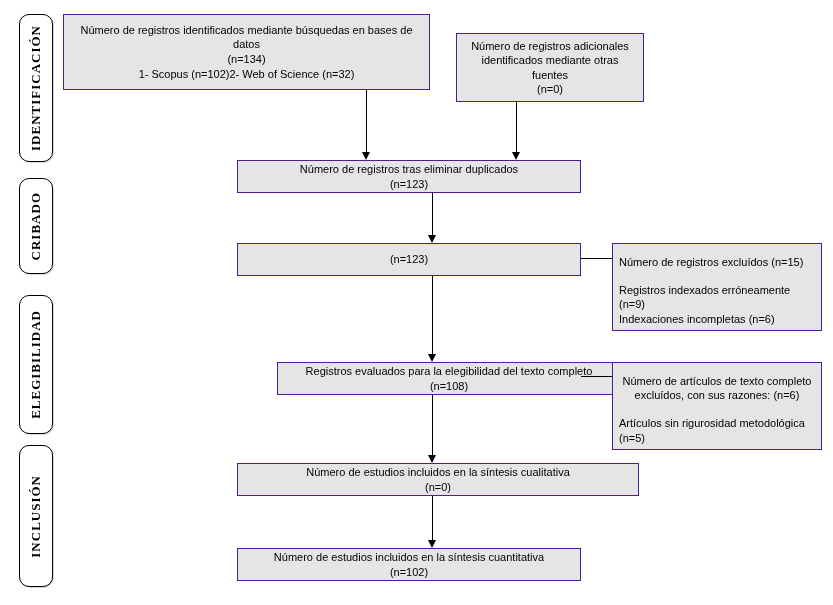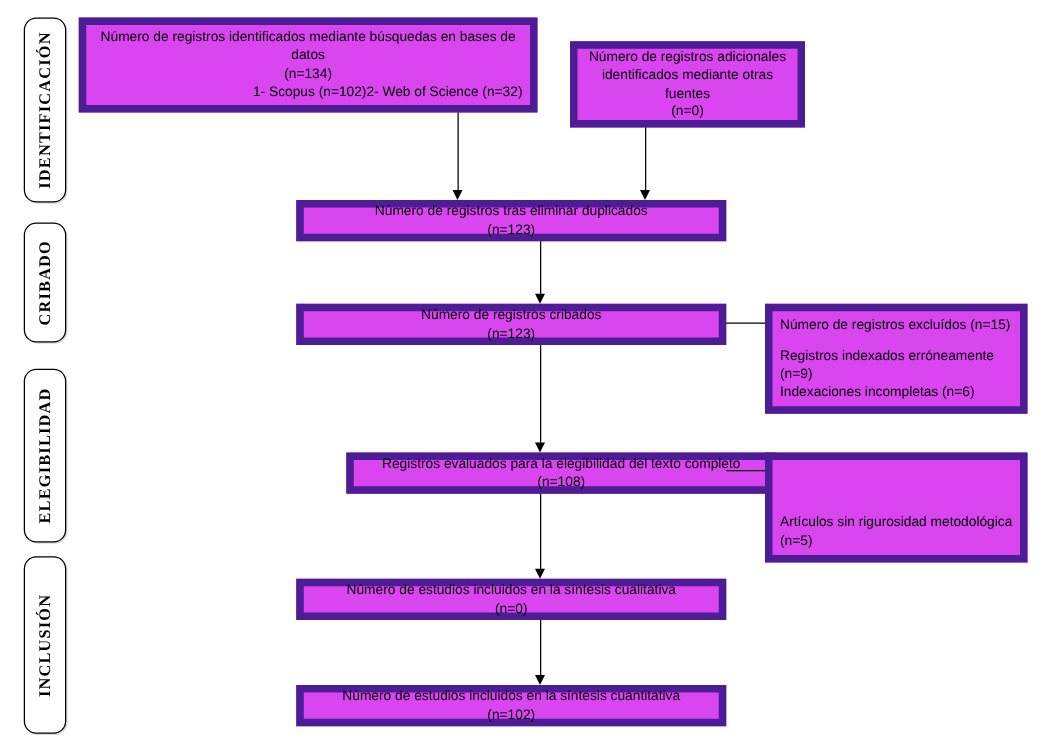--- a/index.html
+++ b/index.html
@@ -7,22 +7,22 @@
     position: relative;
     width: 833px;
     height: 605px;
     background: #ffffff;
     font-family: "Liberation Sans", sans-serif;
     color: #000000;
     overflow: hidden;
   }
   .box {
     position: absolute;
-    border: 6px solid #4c1d95;
-    background: #d946ef;
+    border: 1px solid #4c1d95;
+    background: #e5e5e5;
     font-size: 11px;
     line-height: 1.3;
     text-align: center;
     display: flex;
     flex-direction: column;
     justify-content: center;
     box-sizing: border-box;
     padding: 2px 6px;
   }
   .box.left-align {
@@ -54,21 +54,21 @@
   .hline { position: absolute; height: 1px; background: #000000; }
   .arrowhead-down {
     position: absolute;
     width: 0; height: 0;
     border-left: 4px solid transparent;
     border-right: 4px solid transparent;
     border-top: 8px solid #000000;
   }
   .sources-row {
     display: flex;
-    justify-content: flex-end;
+    justify-content: center;
     margin-top: 1px;
   }
   .gap { height: 14px; }
 </style>
 </head>
 <body>
 
 <div id="canvas">
 
   <div class="stage" style="left:19px; top:14px; width:34px; height:148px;">
@@ -97,42 +97,42 @@
     <div>Número de registros adicionales identificados mediante otras fuentes</div>
     <div>(n=0)</div>
   </div>
 
   <div class="box" style="left:237px; top:160px; width:344px; height:33px;">
     <div>Número de registros tras eliminar duplicados</div>
     <div>(n=123)</div>
   </div>
 
   <div class="box" style="left:237px; top:243px; width:344px; height:33px;">
-    <div>Número de registros cribados</div>
     <div>(n=123)</div>
   </div>
 
   <div class="box left-align" style="left:612px; top:243px; width:210px; height:88px;">
     <div>Número de registros excluídos (n=15)</div>
     <div class="gap"></div>
     <div>Registros indexados erróneamente (n=9)</div>
     <div>Indexaciones incompletas (n=6)</div>
   </div>
 
   <div class="box" style="left:237px; top:362px; width:344px; height:33px;margin-left:40px;">
     <div>Registros evaluados para la elegibilidad del texto completo</div>
     <div>(n=108)</div>
   </div>
 
   <div class="box left-align" style="left:612px; top:362px; width:210px; height:88px;">
+    <div style="text-align:center;">Número de artículos de texto completo excluídos, con sus razones: (n=6)</div>
     <div class="gap"></div>
     <div>Artículos sin rigurosidad metodológica (n=5)</div>
   </div>
 
-  <div class="box" style="left:237px; top:463px; width:344px; height:33px;">
+  <div class="box" style="left:237px; top:463px; width:402px; height:33px;">
     <div>Número de estudios incluidos en la síntesis cualitativa</div>
     <div>(n=0)</div>
   </div>
 
   <div class="box" style="left:237px; top:548px; width:344px; height:33px;">
     <div>Número de estudios incluidos en la síntesis cuantitativa</div>
     <div>(n=102)</div>
   </div>
 
   <div class="vline" style="left:366px; top:90px; height:63px;"></div>

